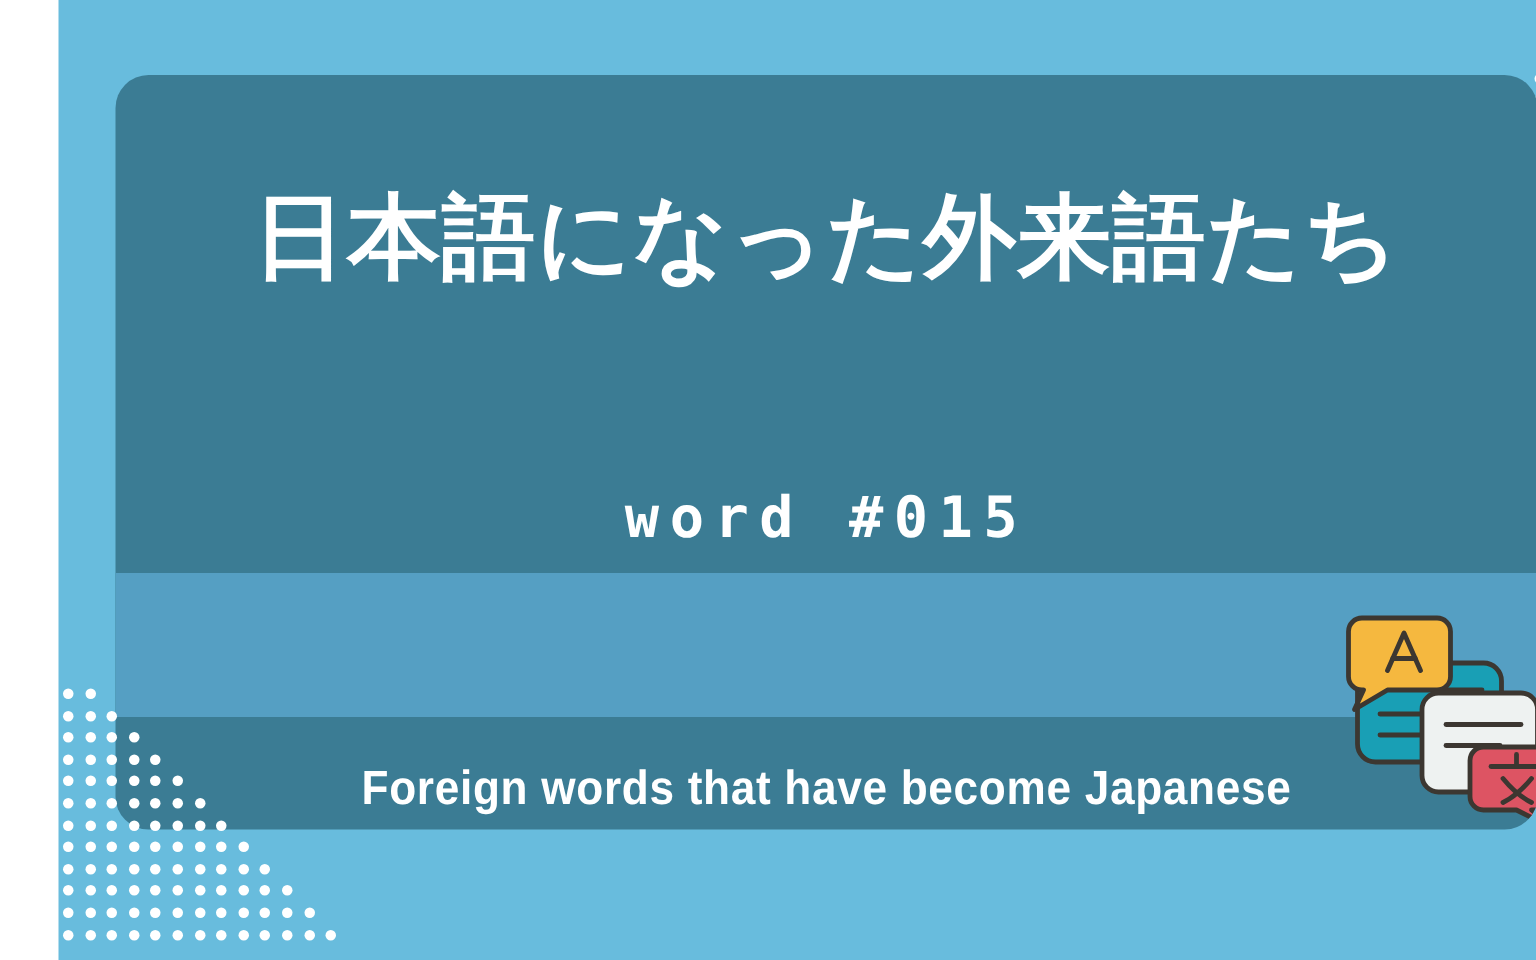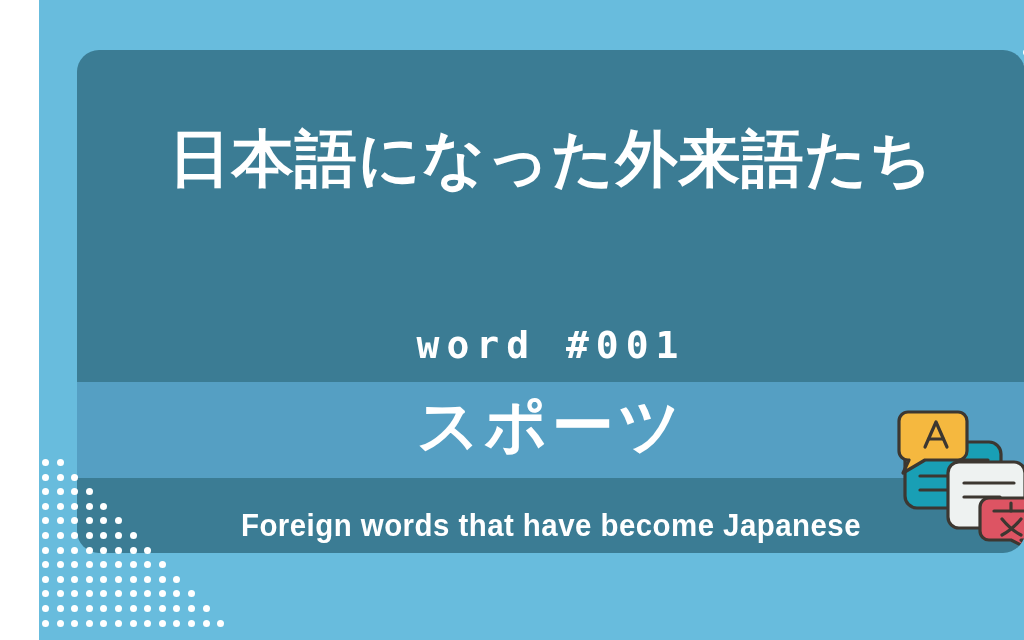--- a/index.html
+++ b/index.html
@@ -248,23 +248,22 @@
       <div class="dot" style="left: 164.6px; top: 194.8px; width: 7px; height: 7px;"></div>
     </div>
 
   <div id="card">
 
     <div class="band" id="band-word"></div>
 
     <div id="title">日本語になった外来語たち</div>
 
 
-    <div id="word-number">word #001</div>
-
-    <div id="word-main">スポーツ</div>
+    <div id="word-number">word #015</div>
+
 
     <div id="tagline">Foreign words that have become Japanese</div>
 
     <div id="translate-icon">
       <svg viewBox="0 0 148 148" width="148" height="148" xmlns="http://www.w3.org/2000/svg">
         <g stroke="#3c3731" stroke-width="3.2" stroke-linecap="round" stroke-linejoin="round">
 
           <path d="M25 44 h72 a12 12 0 0 1 12 12 v42 a12 12 0 0 1 -12 12 h-72 a12 12 0 0 1 -12 -12 v-42 a12 12 0 0 1 12 -12 z" fill="#199fb5"></path>
           <line x1="62" y1="62" x2="96" y2="62"></line>
           <line x1="28" y1="78" x2="96" y2="78"></line>

